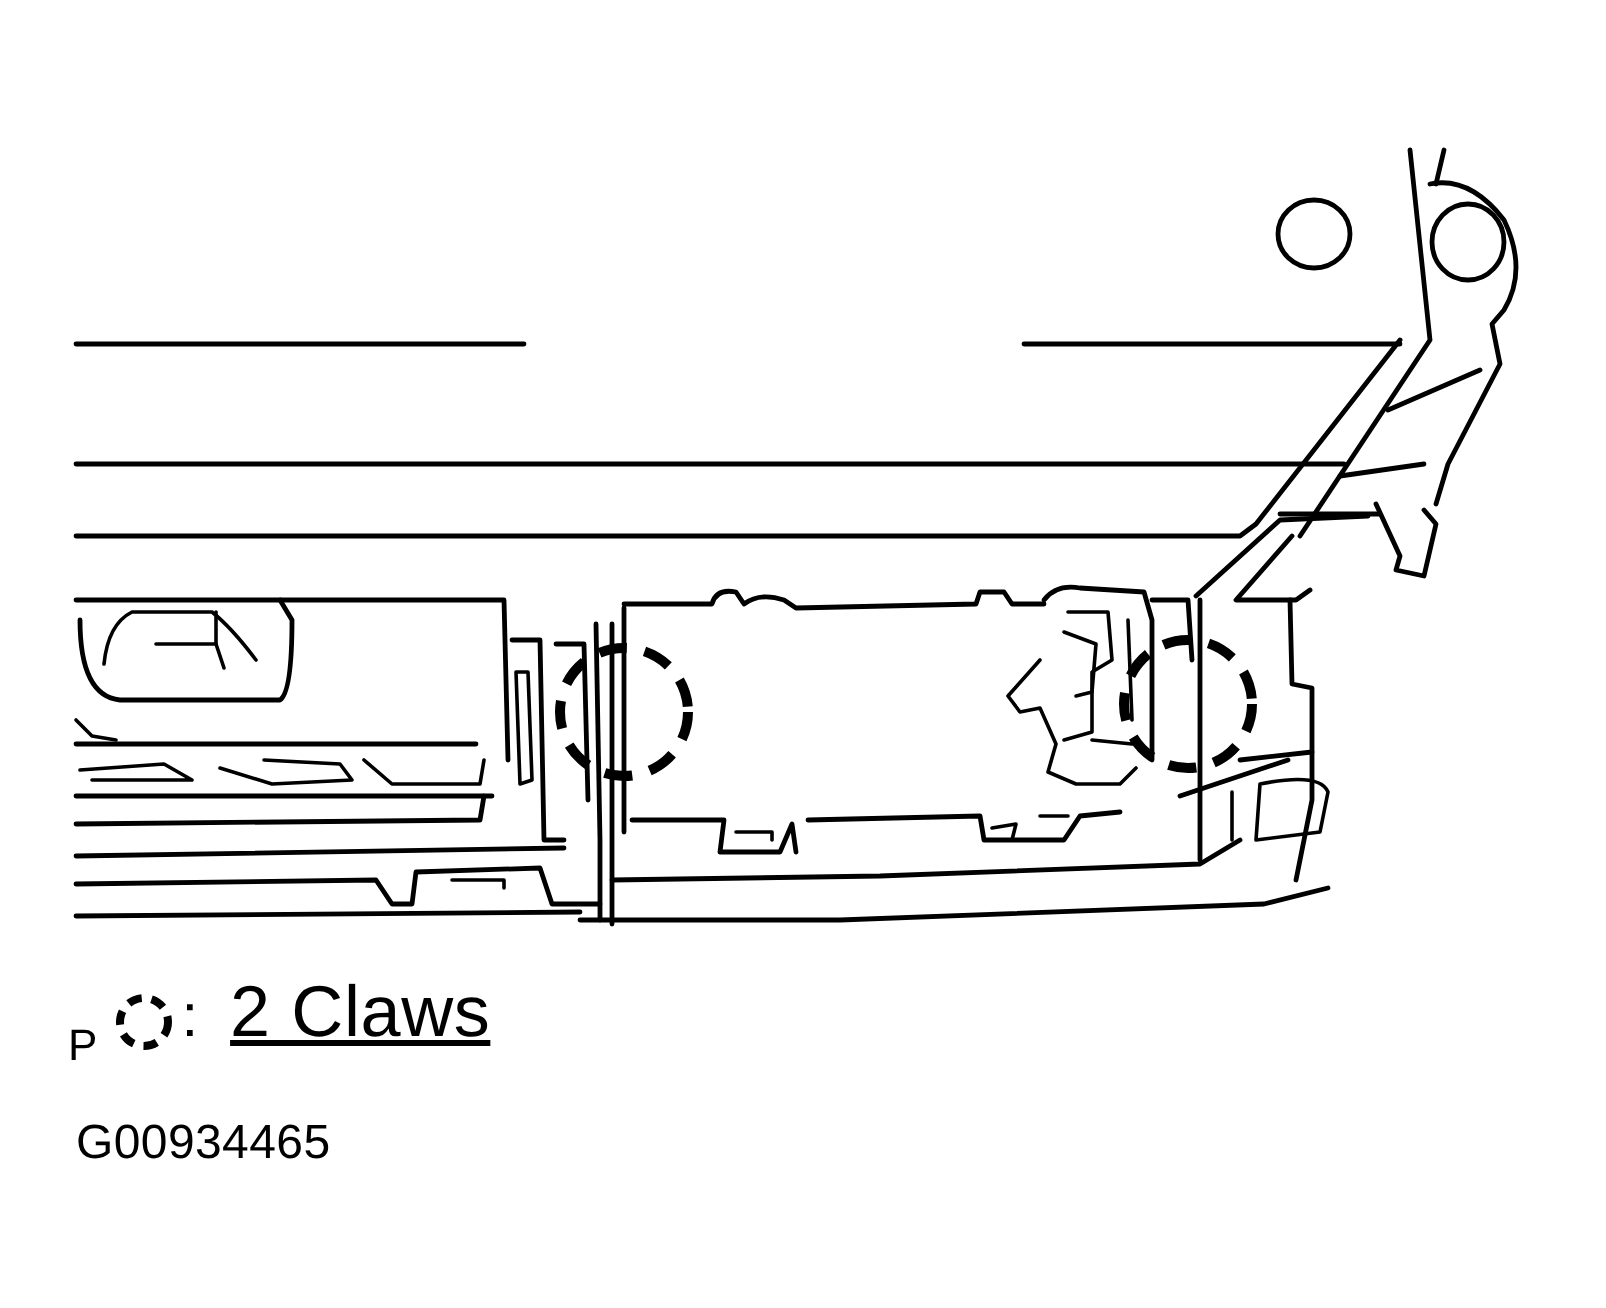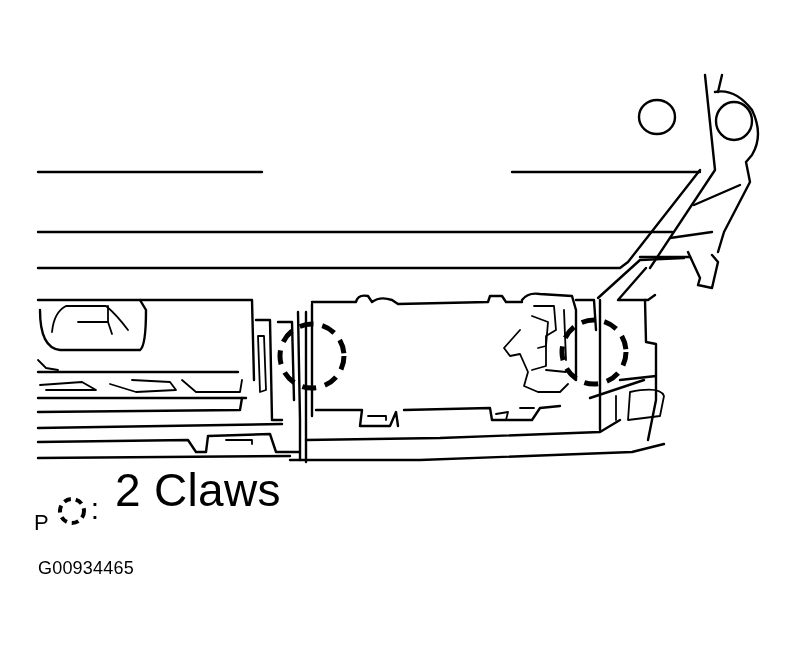--- a/index.html
+++ b/index.html
@@ -5,22 +5,22 @@
   html, body { margin: 0; padding: 0; background: #ffffff; }
   #canvas { position: relative; width: 803px; height: 654px; background: #ffffff; overflow: hidden; }
   svg#drawing { position: absolute; left: 0; top: 0; }
   .ln { fill: none; stroke: #000; stroke-width: 2.4; stroke-linecap: round; stroke-linejoin: round; }
   .ln-thin { fill: none; stroke: #000; stroke-width: 1.8; stroke-linecap: round; stroke-linejoin: round; }
   .dash { fill: none; stroke: #000; stroke-width: 5; stroke-dasharray: 14 9; stroke-linecap: butt; }
   #legend { position: absolute; left: 34px; top: 484px; height: 50px; display: flex; align-items: flex-end; font-family: "Liberation Sans", sans-serif; color: #000; }
   #legend .p-label { font-size: 22px; line-height: 22px; margin-bottom: 0px; }
   #legend .claw-icon { width: 34px; height: 34px; margin: 0 2px 6px 6px; }
   #legend .colon { font-size: 30px; line-height: 30px; margin-bottom: 10px; margin-right: 16px; }
-  #legend .text { font-size: 46px; line-height: 40px; margin-bottom: 24px; letter-spacing: 0.3px; }
-  #figure-id { position: absolute; left: 38px; top: 558px; font-family: "Liberation Sans", sans-serif; font-size: 18px; color: #000; letter-spacing: 0.2px; }
+  #legend .text { font-size: 36px; line-height: 40px; margin-bottom: 8px; letter-spacing: 0.3px; text-decoration: underline; }
+  #figure-id { position: absolute; left: 38px; top: 558px; font-family: "Liberation Sans", sans-serif; font-size: 24px; color: #000; letter-spacing: 0.2px; }
 </style>
 </head>
 <body>
 
 <div id="canvas">
   <svg id="drawing" width="803" height="654" viewBox="0 0 803 654">
 
     <g>
       <line class="ln" x1="38" y1="172" x2="262" y2="172"></line>
       <line class="ln" x1="512" y1="172" x2="700" y2="172"></line>

